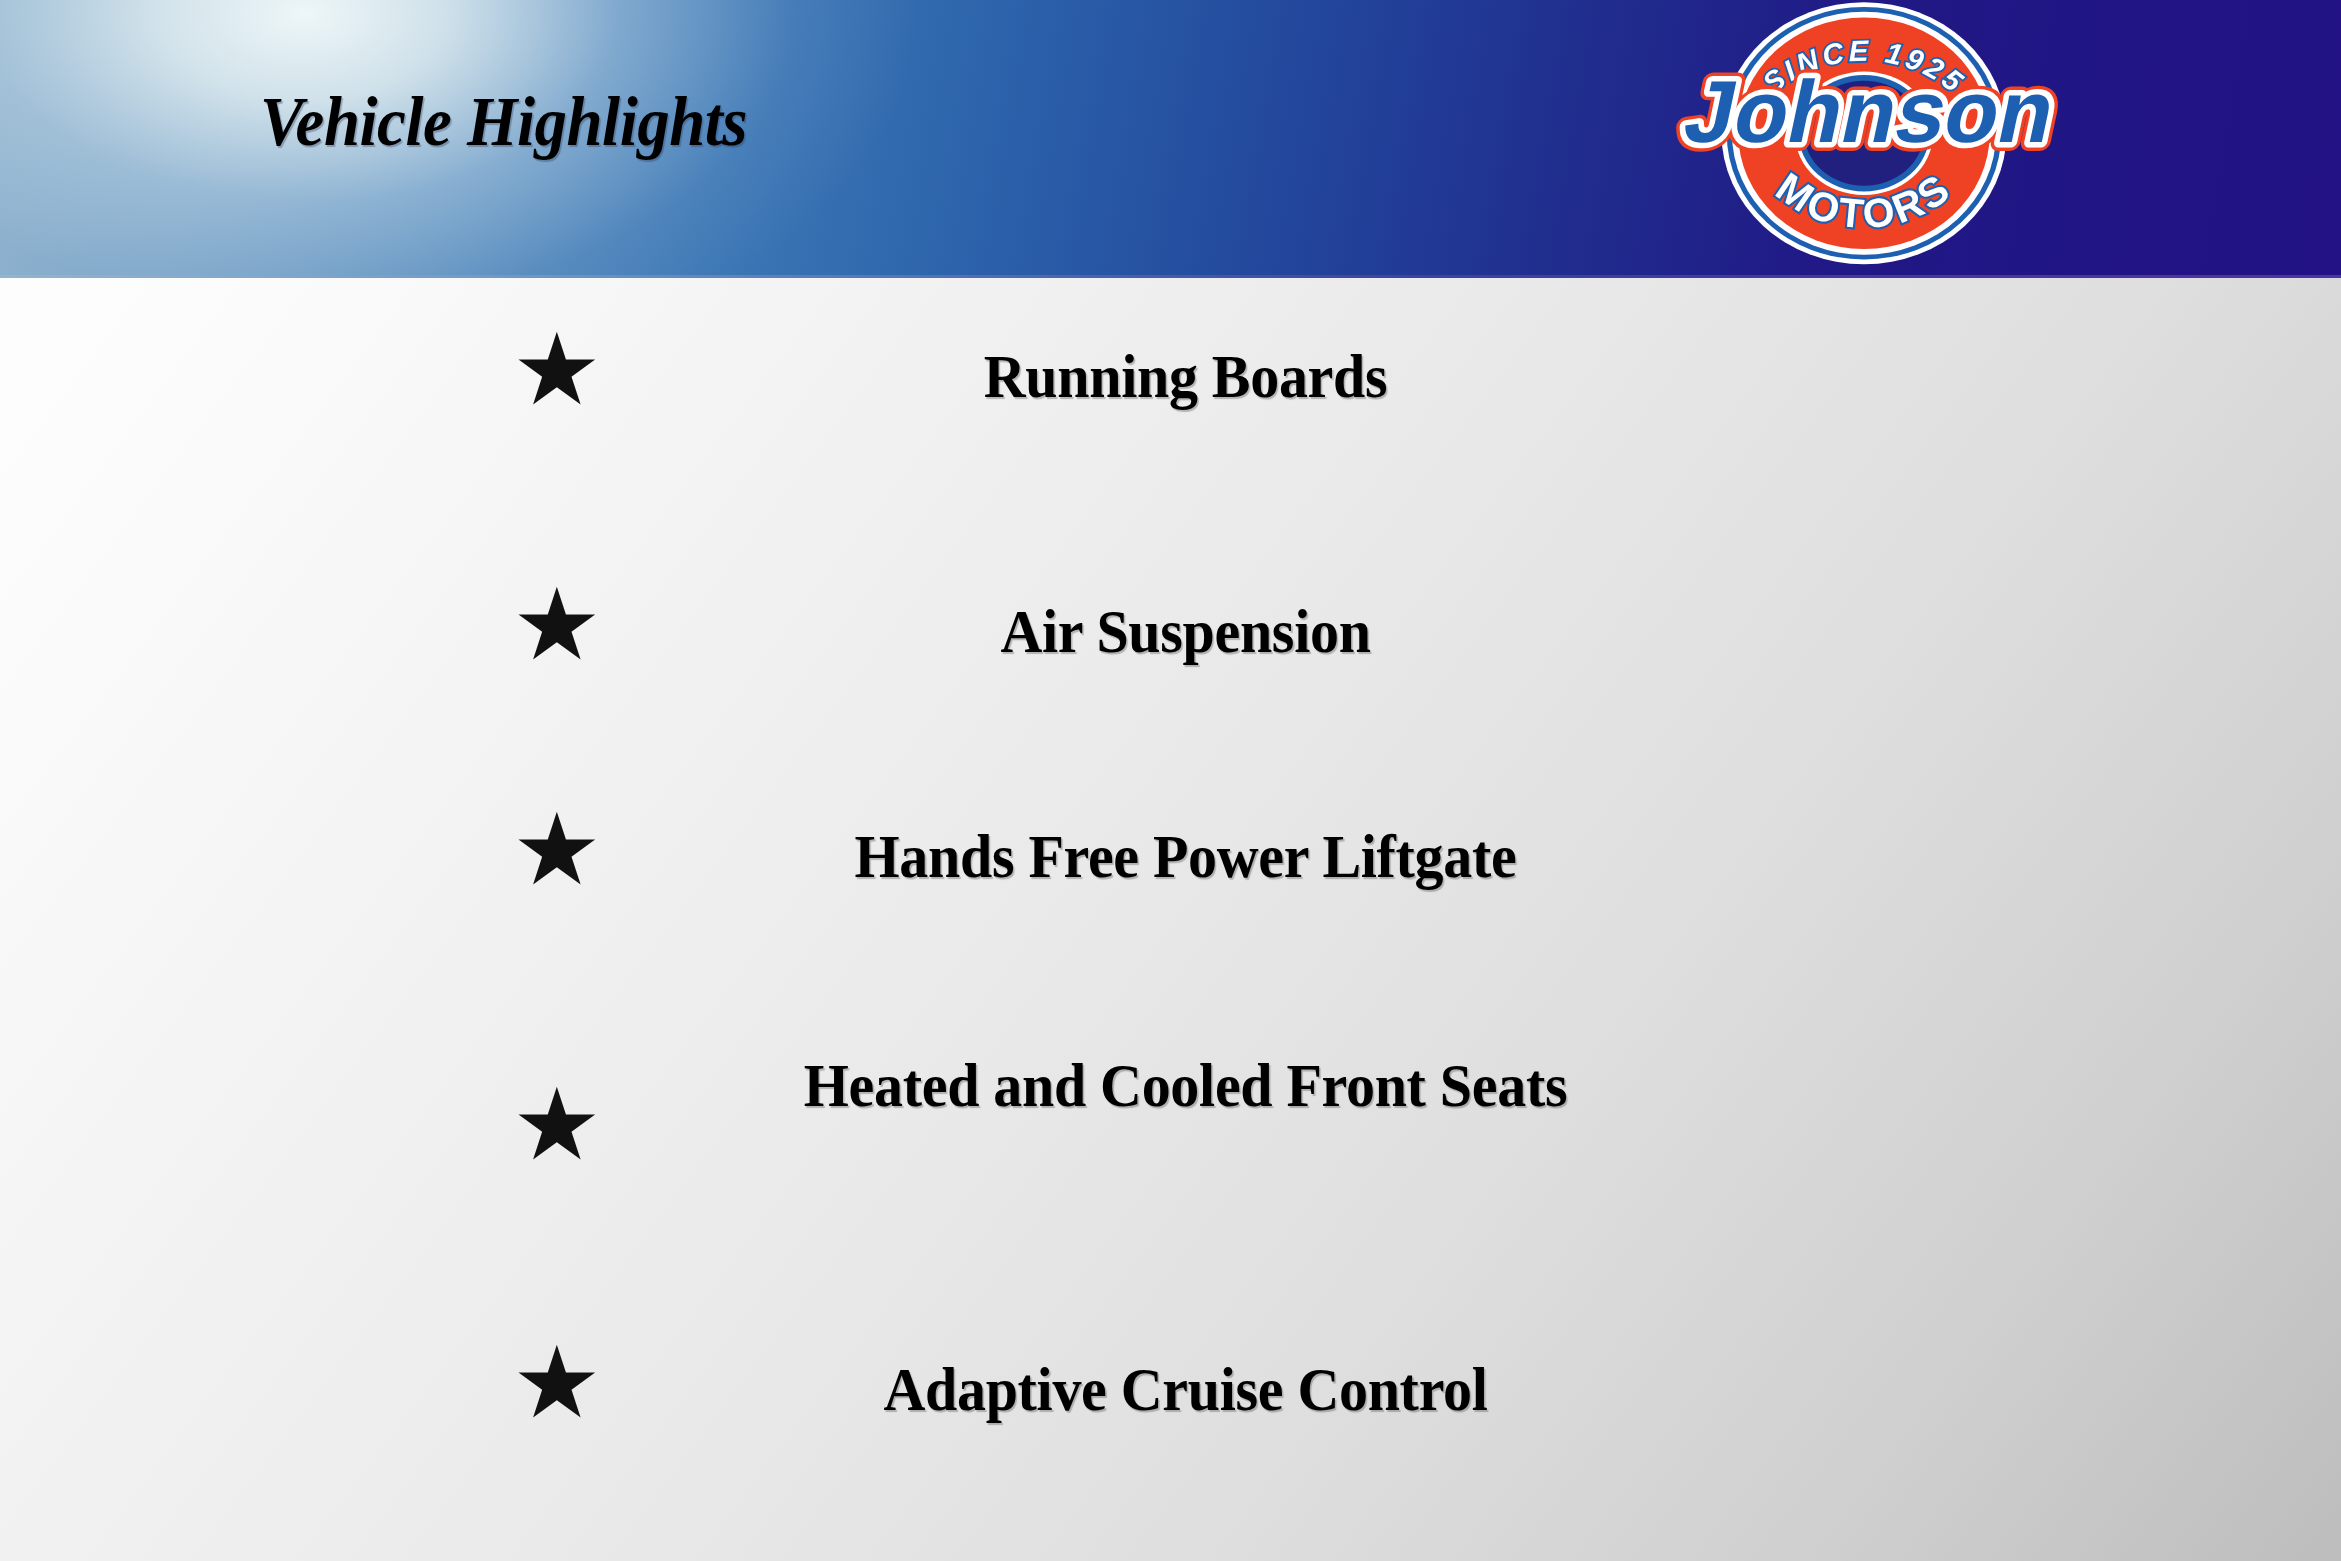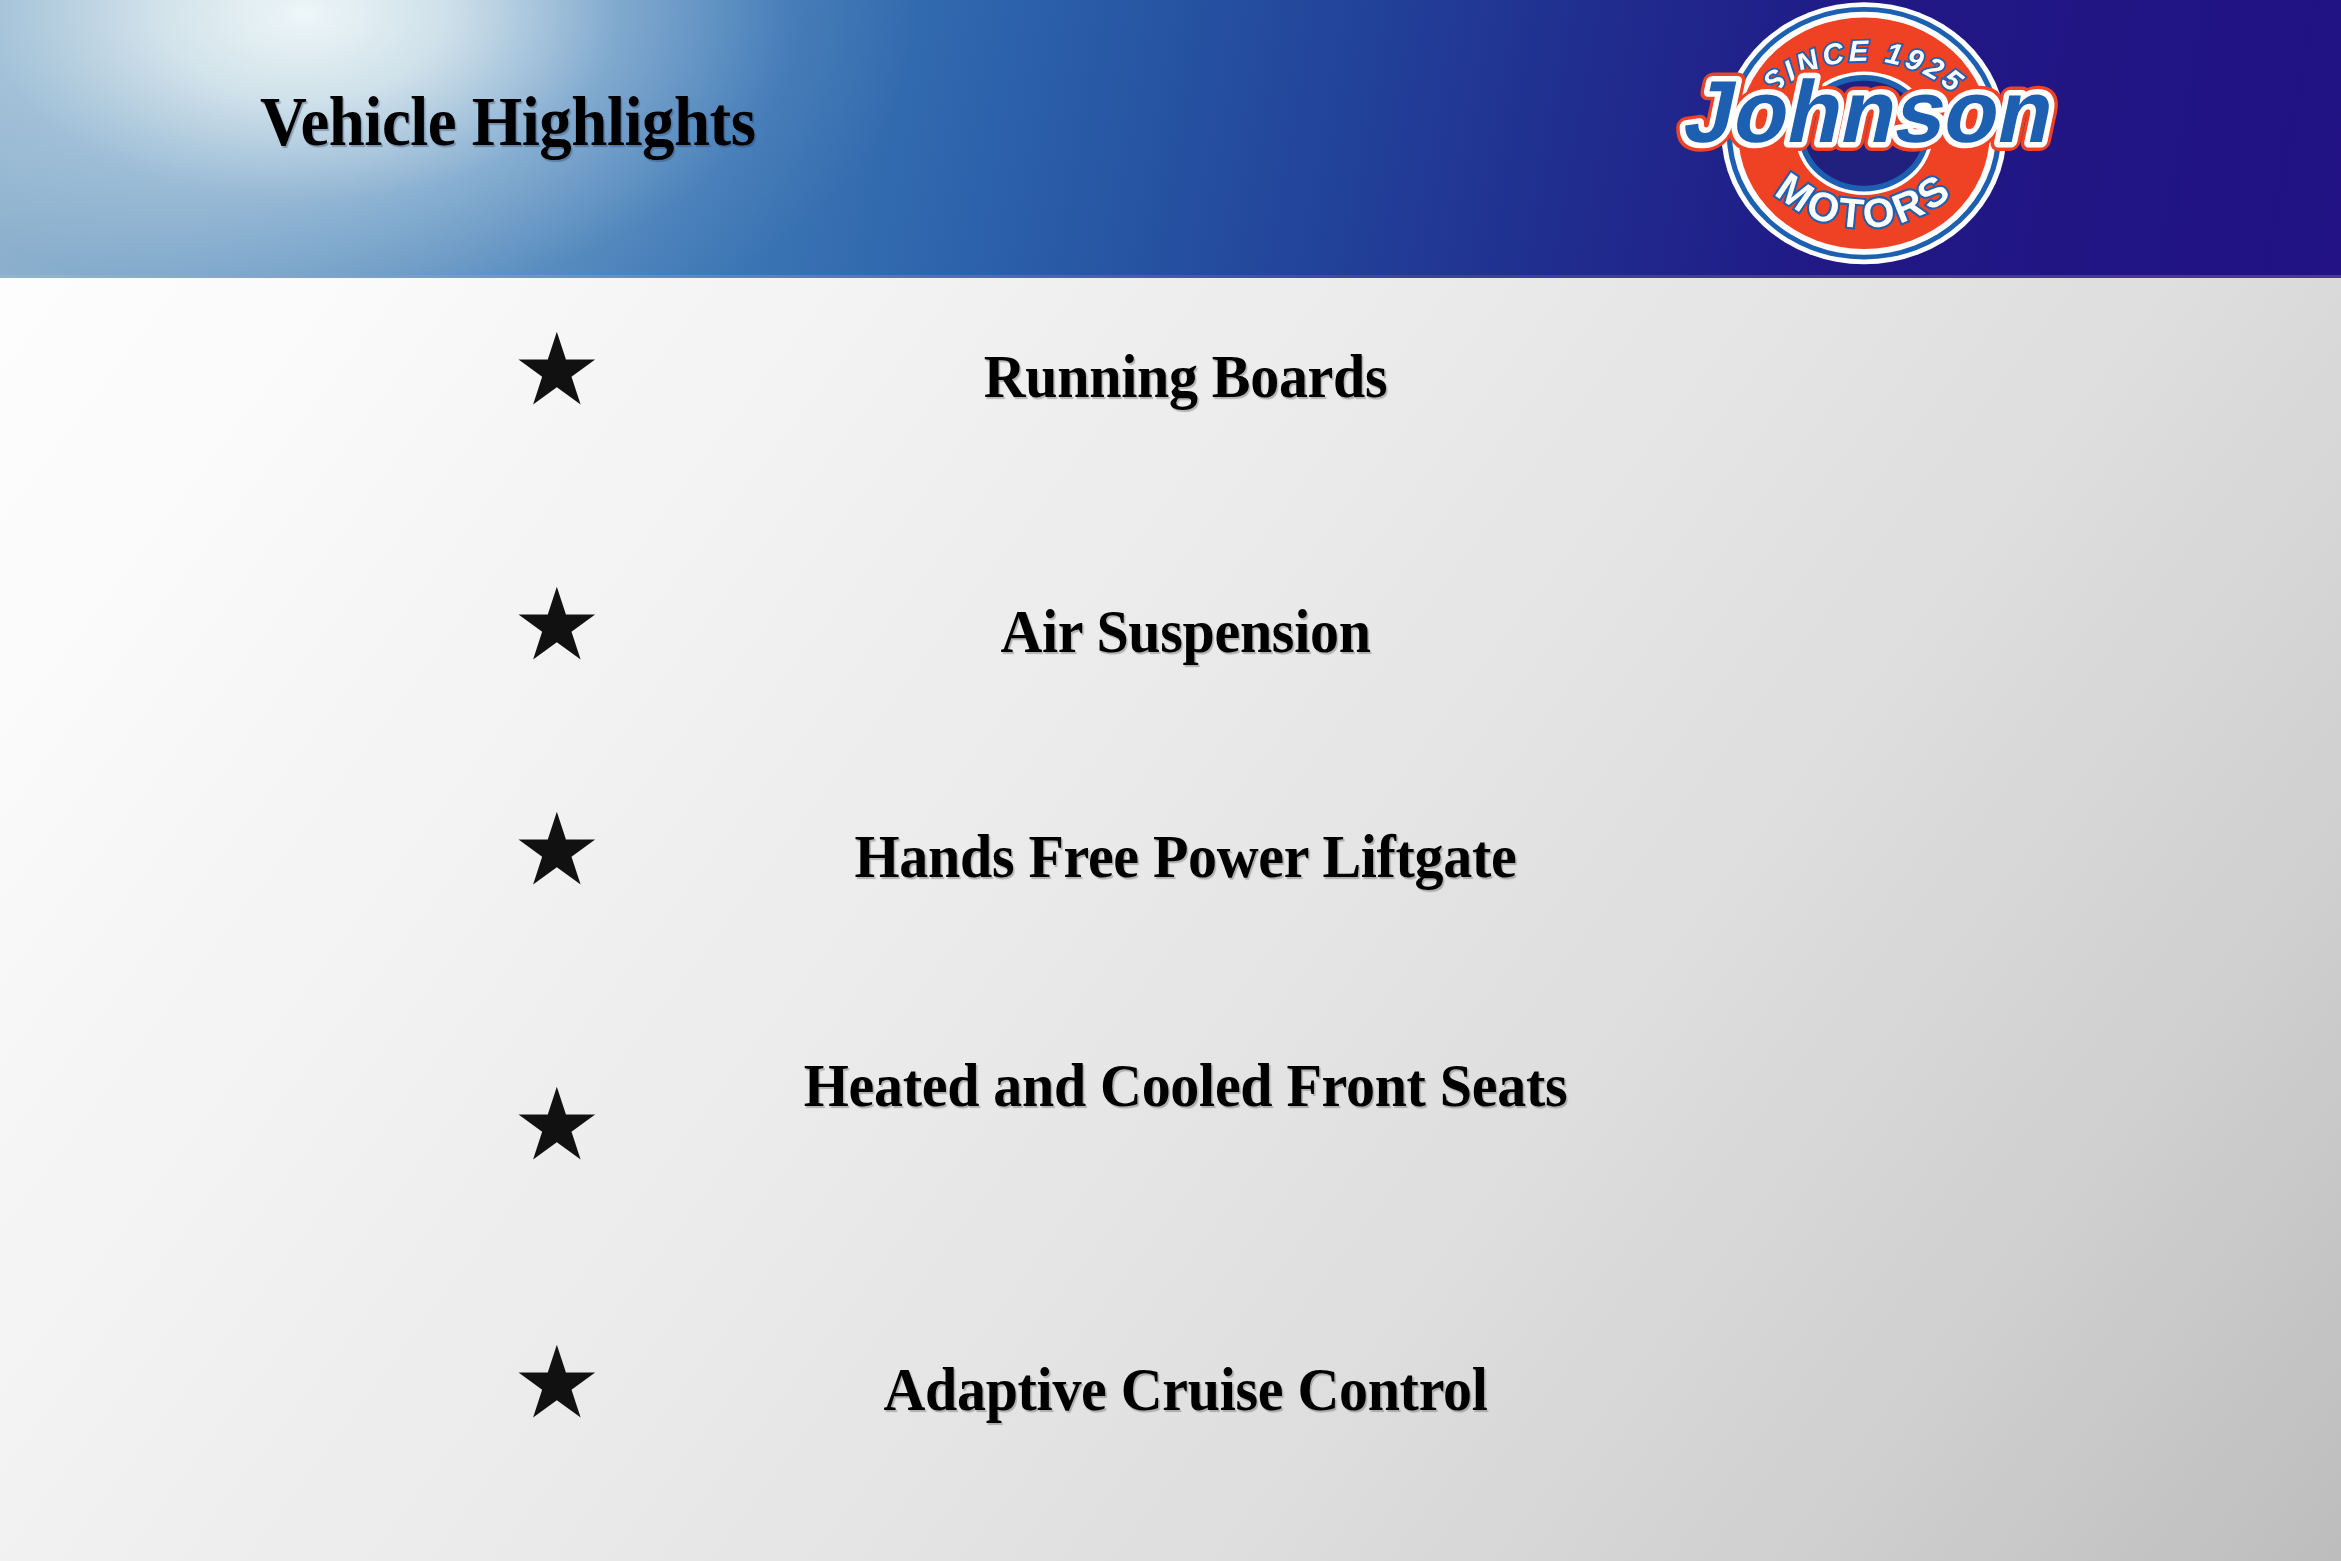--- a/index.html
+++ b/index.html
@@ -41,20 +41,21 @@
           #8fb2cd 0%,
           #7ba4c8 9%,
           #5d90c0 20%,
           #3f79b6 31%,
           #2c63ab 42%,
           #23499d 54%,
           #202f8f 66%,
           #201986 78%,
           #211484 90%,
           #221285 100%);
+    font-style: italic;
   }
   .header-band::after {
     content: "";
     position: absolute;
     left: 0; right: 0; bottom: 0;
     height: 2.6px;
     background: linear-gradient(90deg,
         rgba(150,180,205,0.85) 0%,
         rgba(110,150,195,0.8) 25%,
         rgba(70,70,165,0.75) 60%,

